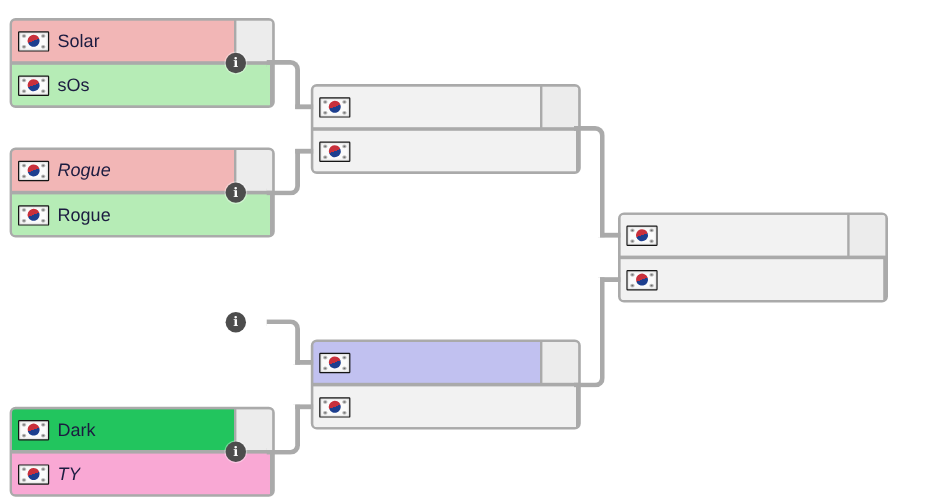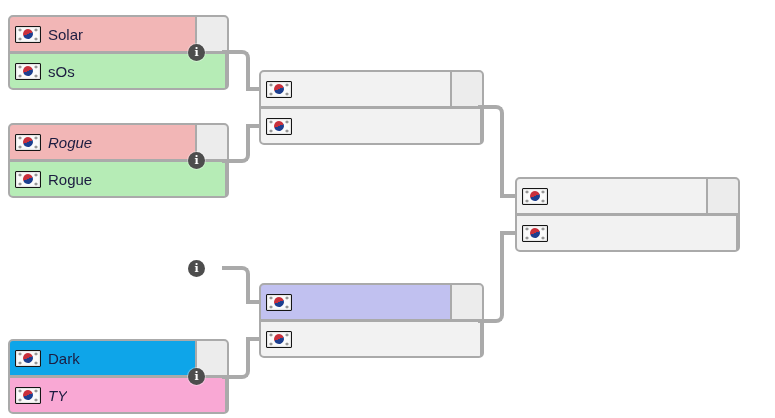--- a/index.html
+++ b/index.html
@@ -84,21 +84,21 @@
         <span class="flag"></span>
         <span class="pname">Rogue</span>
       </div>
       <div class="scorecell"></div>
     </div>
   </div>
 
 
   <div class="match" style="left:8px;top:339px;width:221px;">
     <div class="prow">
-      <div class="namecell" style="background-color: #0ea5e9;">
+      <div class="namecell" style="background-color: #22c55e;">
         <span class="flag"></span>
         <span class="pname">Dark</span>
       </div>
       <div class="scorecell"></div>
     </div>
     <div class="prow">
       <div class="namecell" style="background-color: #f9a8d4; font-style: italic;">
         <span class="flag"></span>
         <span class="pname">TY</span>
       </div>

